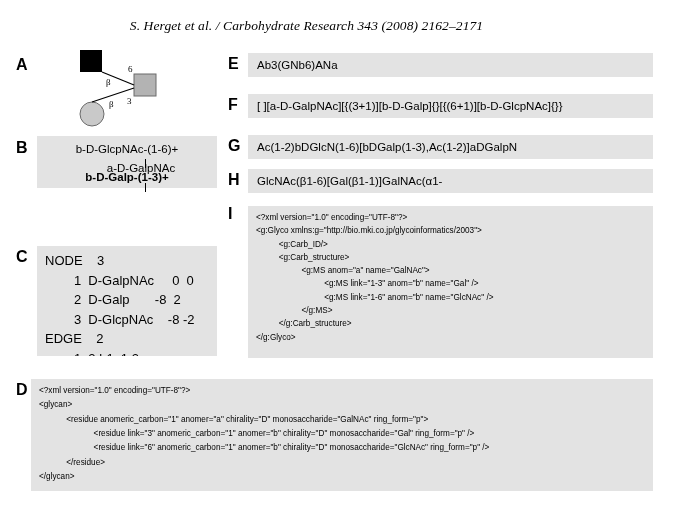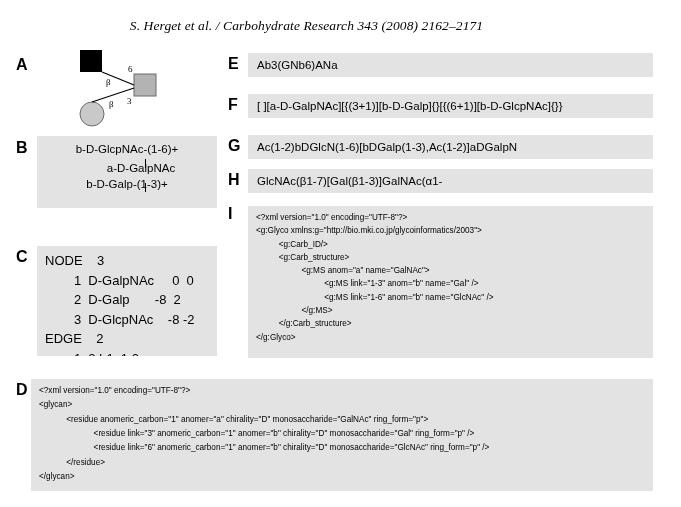--- a/index.html
+++ b/index.html
@@ -92,27 +92,27 @@
       <line x1="42" y1="24" x2="74" y2="37" stroke="#000000" stroke-width="1.2"></line>
       <line x1="32" y1="54" x2="74" y2="40" stroke="#000000" stroke-width="1.2"></line>
       <text x="46" y="37" font-family="Liberation Serif, serif" font-size="9" fill="#000">β</text>
       <text x="68" y="24" font-family="Liberation Serif, serif" font-size="9" fill="#000">6</text>
       <text x="49" y="59" font-family="Liberation Serif, serif" font-size="9" fill="#000">β</text>
       <text x="67" y="56" font-family="Liberation Serif, serif" font-size="9" fill="#000">3</text>
     </svg>
   </div>
 
   <div class="panel-letter" style="left:16px; top:139px;">B</div>
-  <div class="box" style="left:37px; top:136px; width:180px; height:72px;">
+  <div class="box" style="left:37px; top:136px; width:180px; height:52px;">
     <div style="position:relative; width:100%; height:100%;">
       <div class="b-line" style="top:7px;">b-D-GlcpNAc-(1-6)+</div>
       <div class="b-bar" style="left:108px; top:23px; height:9px;"></div>
       <div class="b-line" style="top:26px; left:14px;">a-D-GalpNAc</div>
       <div class="b-bar" style="left:108px; top:47px; height:9px;"></div>
-      <div class="b-line" style="top:42px;">b-D-Galp-(1-3)+</div>
+      <div class="b-line" style="top:35px;font-weight:bold;">b-D-Galp-(1-3)+</div>
     </div>
   </div>
 
   <div class="panel-letter" style="left:16px; top:248px;">C</div>
   <div class="box codebox" style="left:37px; top:246px; width:180px; height:110px; font-size:13px; line-height:1.5;">NODE    3
         1  D-GalpNAc     0  0
         2  D-Galp       -8  2
         3  D-GlcpNAc    -8 -2
 EDGE    2
         1  2:b1  1:3
@@ -130,21 +130,21 @@
   <div class="panel-letter" style="left:228px; top:55px;">E</div>
   <div class="box linebox" style="left:248px; top:53px; width:405px; height:24px;">Ab3(GNb6)ANa</div>
 
   <div class="panel-letter" style="left:228px; top:96px;">F</div>
   <div class="box linebox" style="left:248px; top:94px; width:405px; height:24px;">[ ][a-D-GalpNAc][{(3+1)][b-D-Galp]{}[{(6+1)][b-D-GlcpNAc]{}}</div>
 
   <div class="panel-letter" style="left:228px; top:137px;">G</div>
   <div class="box linebox" style="left:248px; top:135px; width:405px; height:24px;">Ac(1-2)bDGlcN(1-6)[bDGalp(1-3),Ac(1-2)]aDGalpN</div>
 
   <div class="panel-letter" style="left:228px; top:171px;">H</div>
-  <div class="box linebox" style="left:248px; top:169px; width:405px; height:24px;">GlcNAc(β1-7)[Gal(β1-3)]GalNAc(α1-</div>
+  <div class="box linebox" style="left:248px; top:169px; width:405px; height:24px;">GlcNAc(β1-6)[Gal(β1-1)]GalNAc(α1-</div>
 
   <div class="panel-letter" style="left:228px; top:205px;">I</div>
   <div class="box codebox" style="left:248px; top:206px; width:405px; height:152px; font-size:8.2px; line-height:1.62;">&lt;?xml version="1.0" encoding="UTF-8"?&gt;
 &lt;g:Glyco xmlns:g="http://bio.mki.co.jp/glycoinformatics/2003"&gt;
           &lt;g:Carb_ID/&gt;
           &lt;g:Carb_structure&gt;
                     &lt;g:MS anom="a" name="GalNAc"&gt;
                               &lt;g:MS link="1-3" anom="b" name="Gal" /&gt;
                               &lt;g:MS link="1-6" anom="b" name="GlcNAc" /&gt;
                     &lt;/g:MS&gt;

